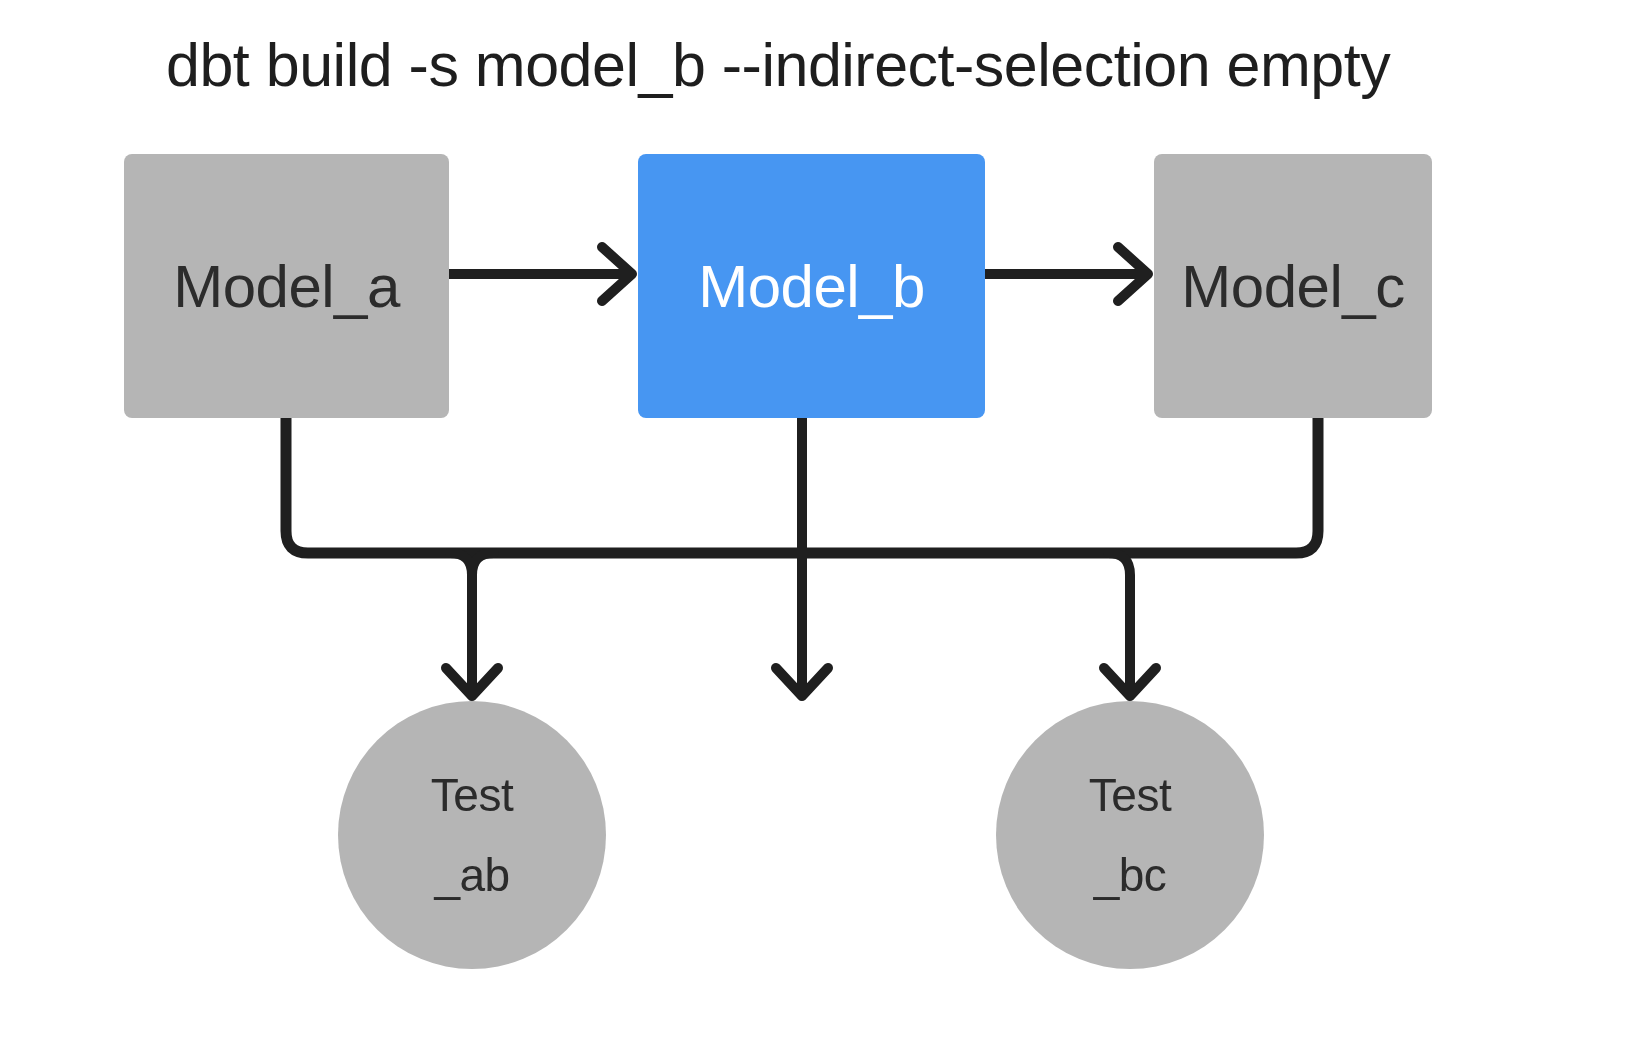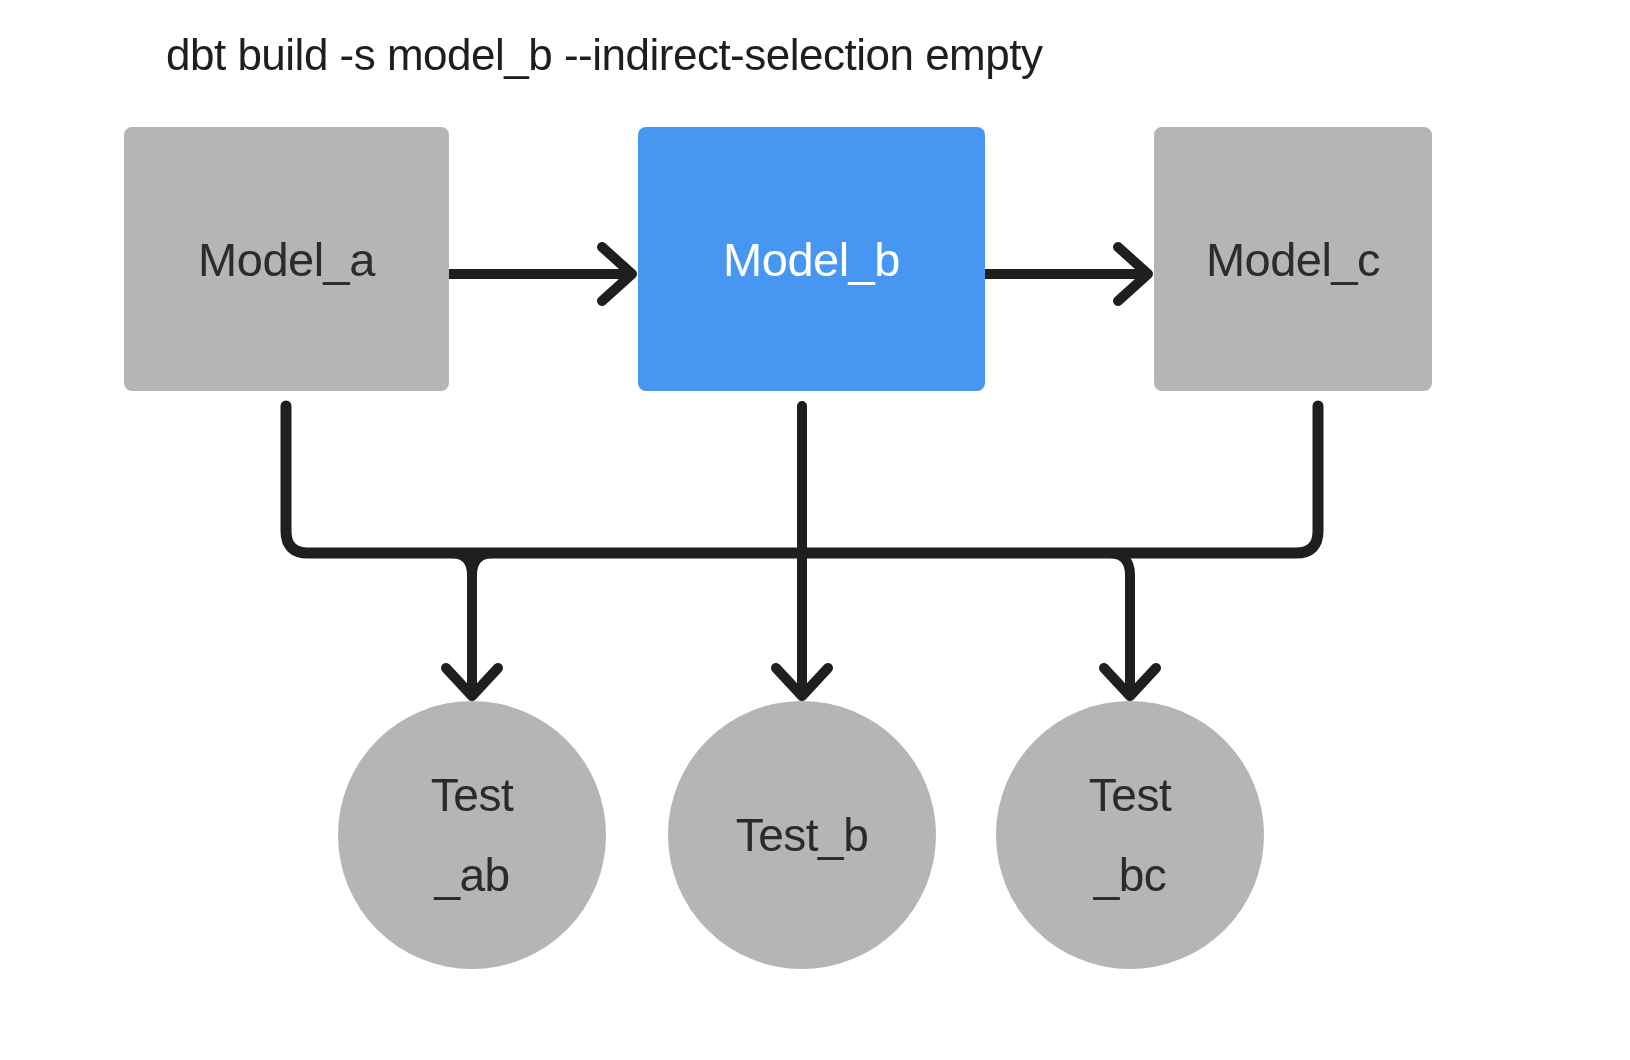--- a/index.html
+++ b/index.html
@@ -12,41 +12,41 @@
     width: 1630px;
     height: 1060px;
     background: #ffffff;
     overflow: hidden;
     font-family: "Liberation Sans", sans-serif;
   }
   .diagram-title {
     position: absolute;
     left: 166px;
     top: 30px;
-    font-size: 44px;
+    font-size: 61px;
     font-weight: 500;
     letter-spacing: -0.5px;
     color: #1e1e1e;
     white-space: nowrap;
   }
   .edges-layer {
     position: absolute;
     left: 0;
     top: 0;
     pointer-events: none;
   }
   .model {
     position: absolute;
-    top: 127px;
+    top: 154px;
     height: 264px;
     border-radius: 8px;
     display: flex;
     align-items: center;
     justify-content: center;
-    font-size: 47px;
+    font-size: 60px;
     font-weight: 500;
     letter-spacing: -0.5px;
   }
   .model.unselected {
     background: #b5b5b5;
     color: #2c2c2c;
   }
   .model.selected {
     background: #4796f2;
     color: #ffffff;
@@ -114,23 +114,19 @@
 
   <div class="model model-c unselected">
     <span>Model_c</span>
   </div>
 
   <div class="test test-ab">
     <span>Test</span>
     <span>_ab</span>
   </div>
 
-  <div class="test test-b">
-    <span>Test_b</span>
-    <span></span>
-  </div>
 
   <div class="test test-bc">
     <span>Test</span>
     <span>_bc</span>
   </div>
 
 </div>
 
 </body></html>

